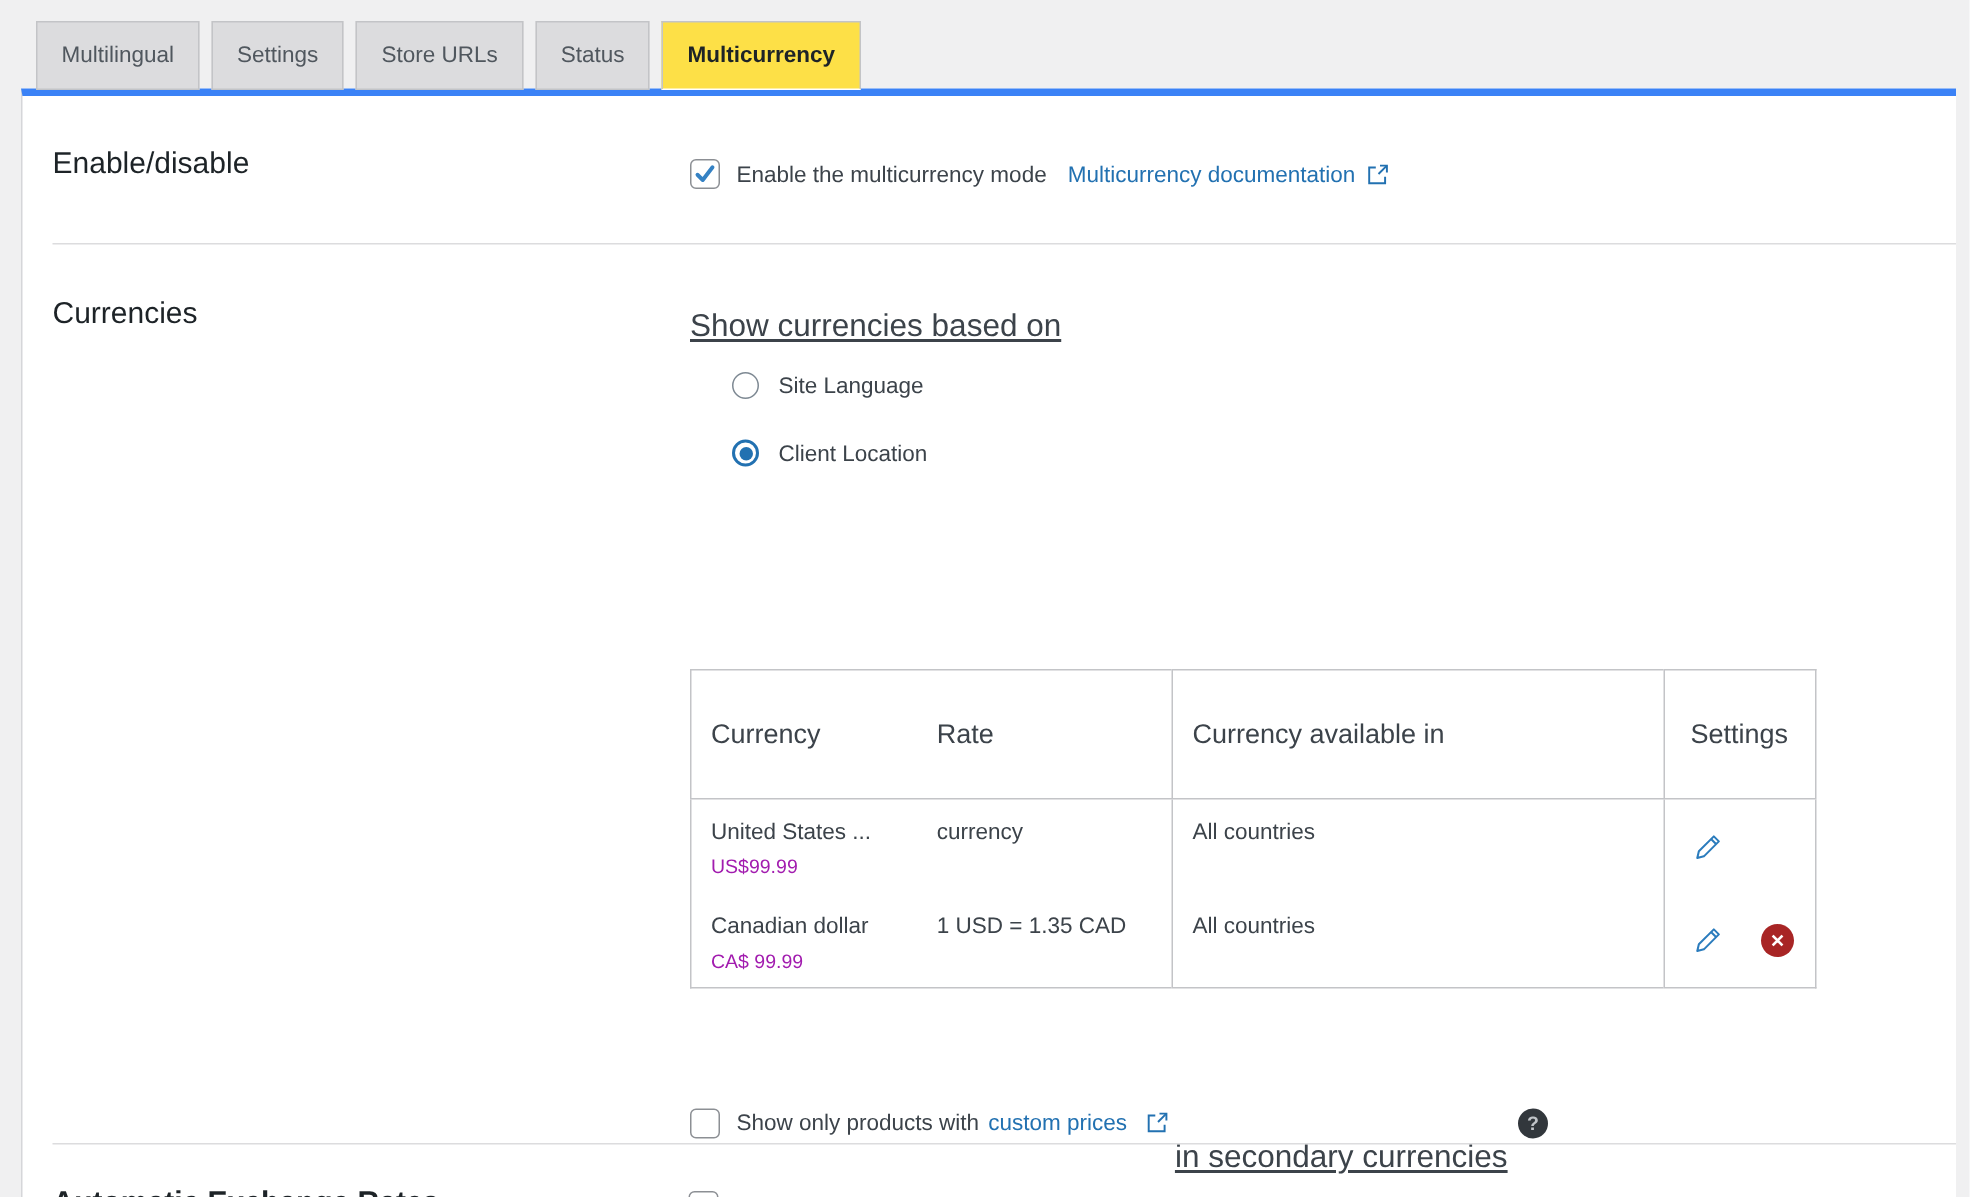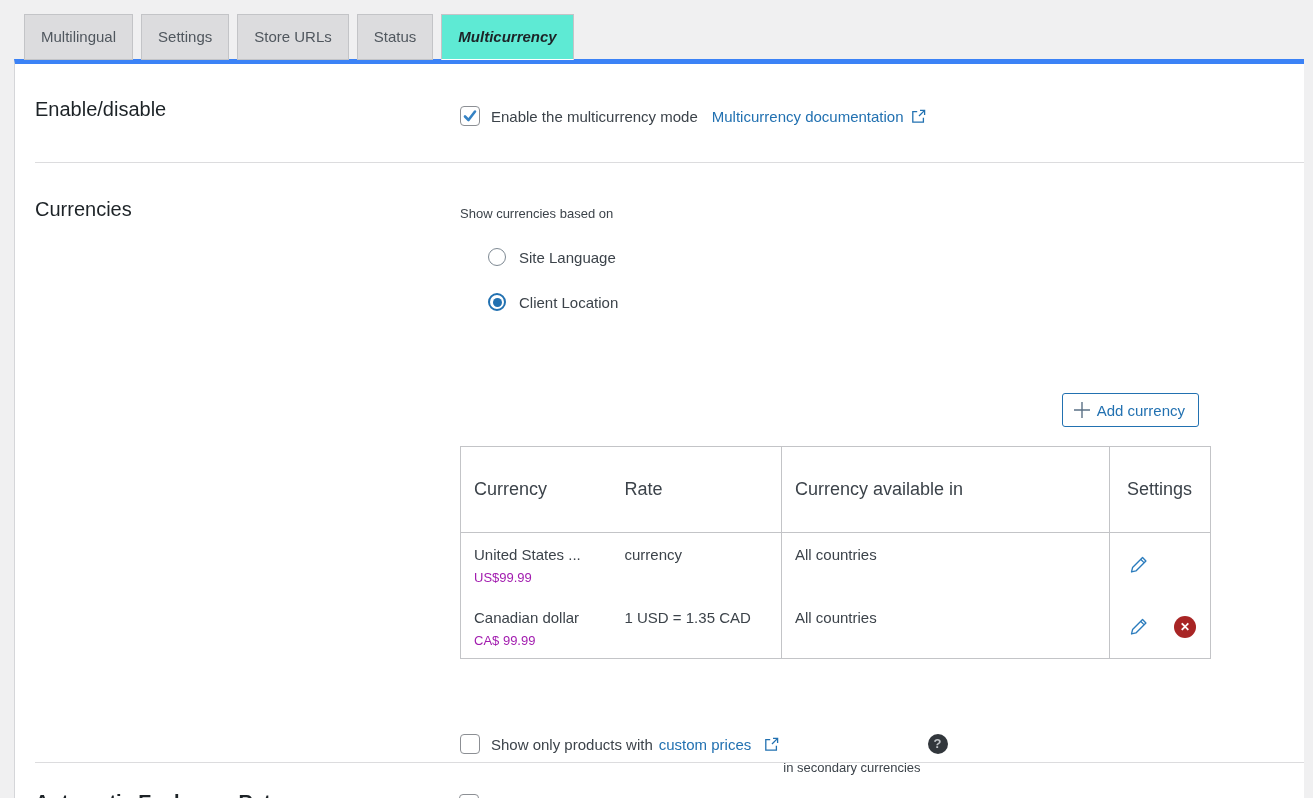--- a/index.html
+++ b/index.html
@@ -19,23 +19,23 @@
   }
   .tab {
     height: 46px; line-height: 44px;
     padding: 0 16px;
     background: #dcdcde;
     border: 1px solid #c3c4c7;
     font-size: 15px; color: #50575e;
     cursor: pointer; white-space: nowrap;
   }
   .tab.active {
-    background: #5eead4;
+    background: #fde047;
     border-bottom: 1px solid #ffffff;
-    color: #1d2327; font-weight: 700; font-style: italic;
+    color: #1d2327; font-weight: 700;
   }
 
   
   .panel {
     position: absolute; left: 14px; top: 59px;
     width: 1290px; height: 739px;
     background: #ffffff;
     border-top: 5px solid #3b82f6;
     border-left: 1px solid #d5d6d9;
   }
@@ -117,21 +117,21 @@
     font-family: "Liberation Sans", sans-serif;
   }
   .help-badge {
     width: 20px; height: 20px; border-radius: 50%;
     background: #32373c; color: #c0c4c8;
     font-size: 13px; font-weight: 700; line-height: 20px; text-align: center;
     display: inline-block; cursor: pointer;
   }
 
   .heading-bold { font-weight: 700; font-size: 20px; color: #1d2327; position: absolute; left: 20px; }
-  .txt15 { font-size: 13px; color: #3c434a; }
+  .txt15 { font-size: 21px; color: #3c434a; text-decoration: underline; }
 </style>
 </head>
 <body>
 
 <div class="tab-bar">
   <div class="tab">Multilingual</div>
   <div class="tab">Settings</div>
   <div class="tab">Store URLs</div>
   <div class="tab">Status</div>
   <div class="tab active">Multicurrency</div>
@@ -169,26 +169,20 @@
     <span class="ctl-label">Site Language</span>
   </div>
 
   <div class="radio-row" style="left:446px; top:229px;align-items:flex-end;">
     <span class="radio selected">
         <span class="dot"></span>
       </span>
     <span class="ctl-label">Client Location</span>
   </div>
 
-  <button class="add-btn">
-    <svg width="20" height="20" viewBox="0 0 20 20">
-      <path d="M10 2v16M2 10h16" fill="none" stroke="#5b7186" stroke-width="1.4"></path>
-    </svg>
-    <span>Add currency</span>
-  </button>
 
   <table class="ctable">
     <colgroup>
         <col style="width:151px">
         <col style="width:170px">
         <col style="width:328px">
         <col style="width:101px">
       </colgroup>
     <thead>
       <tr>

